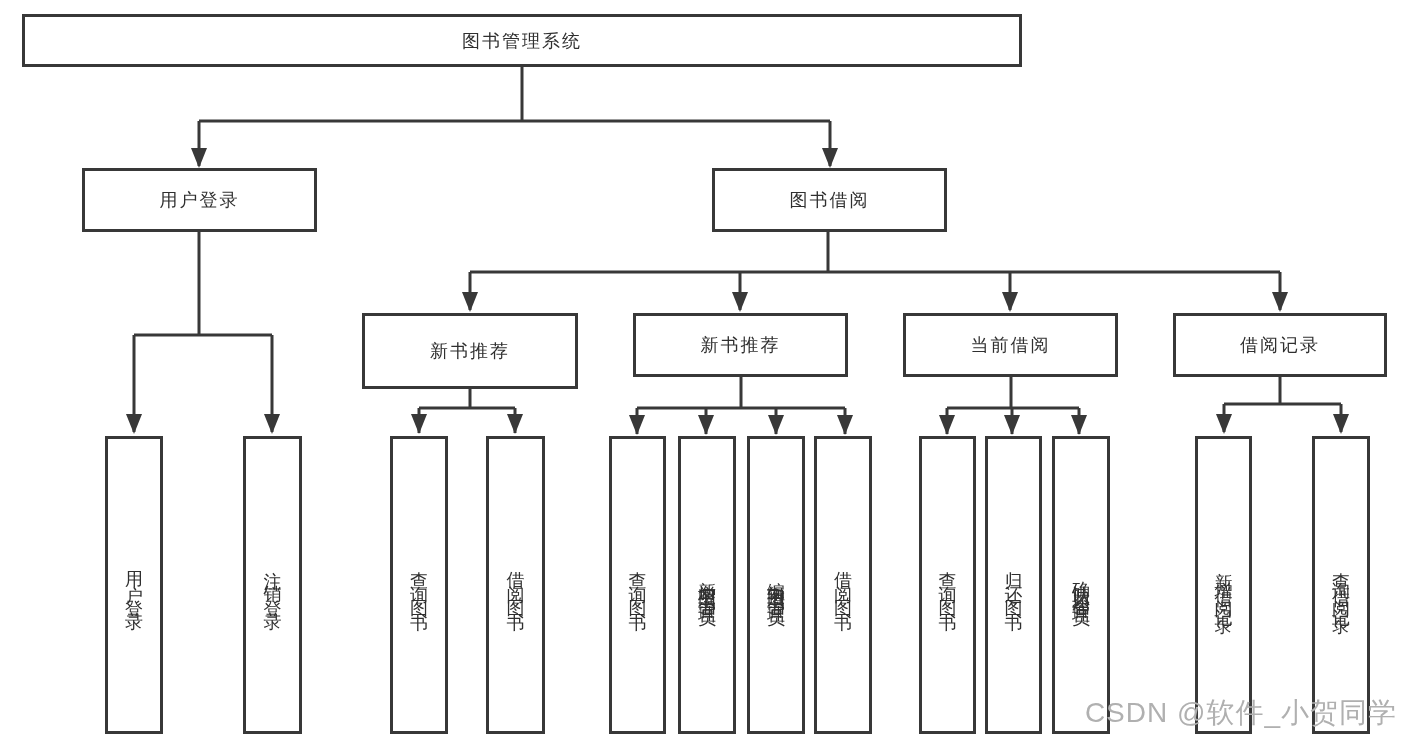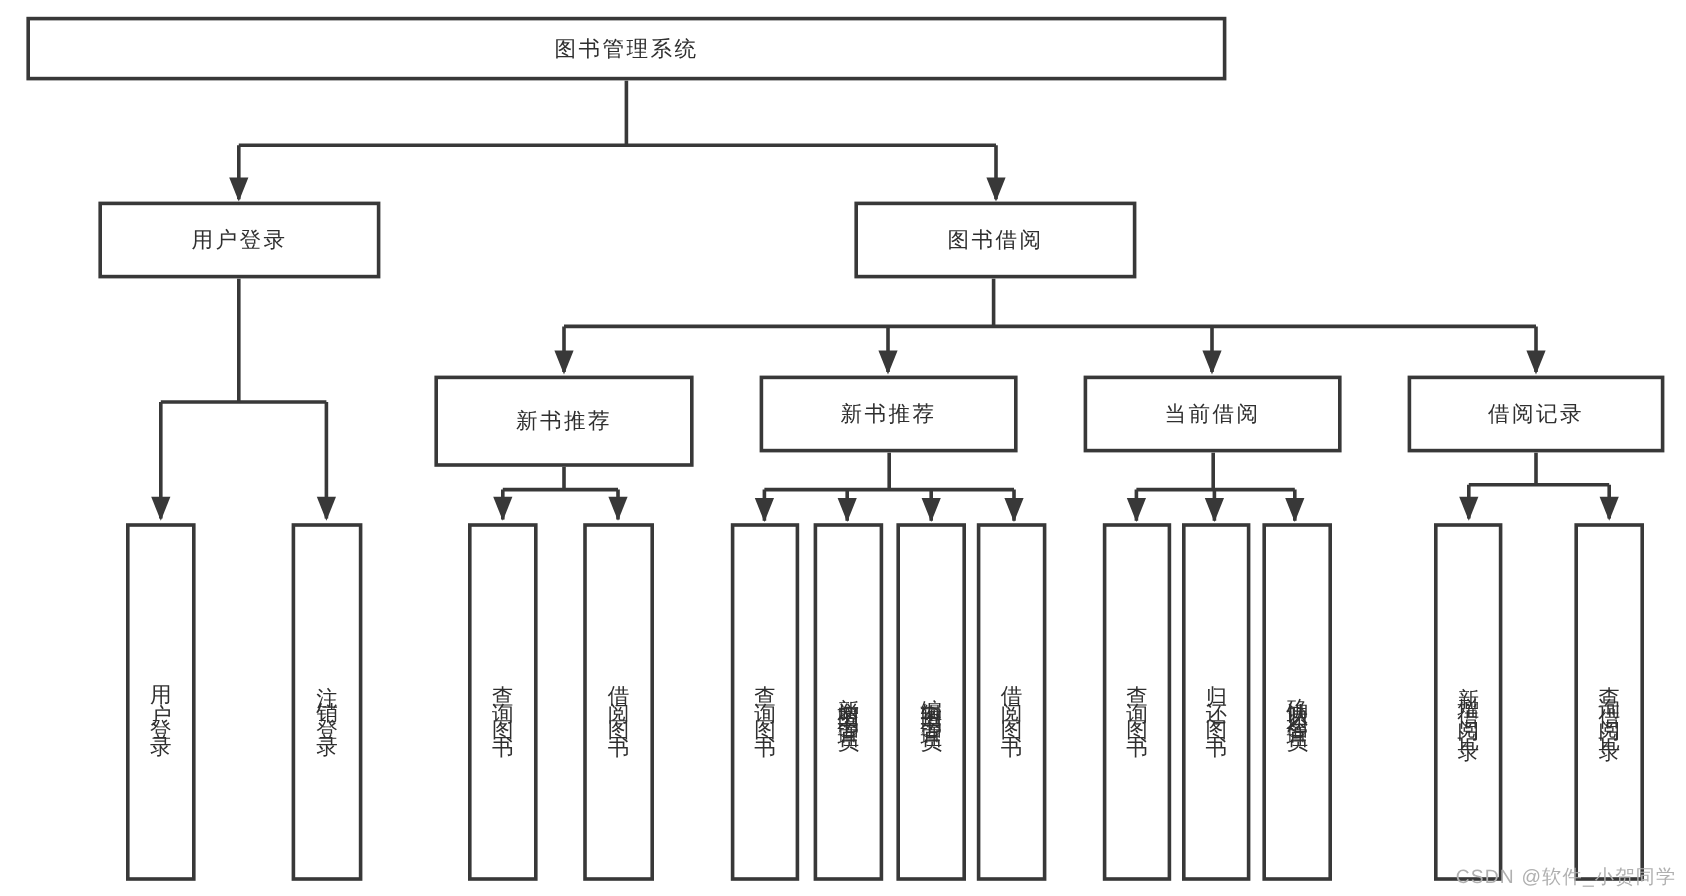--- a/index.html
+++ b/index.html
@@ -52,22 +52,22 @@
     writing-mode:vertical-rl;
     text-orientation:mixed;
     letter-spacing:14px;
     padding:0;
   }
   .node.vert.mid{letter-spacing:9px;}
   .node.vert.long{letter-spacing:4px;}
   #watermark{
     position:absolute;
     right:8px;
-    bottom:5px;
-    font-size:16px;
+    bottom:15px;
+    font-size:28px;
     color:var(--watermark);
     letter-spacing:1px;
     z-index:2;
     white-space:nowrap;
   }
 </style>
 </head>
 <body>
 
 <div id="canvas">

